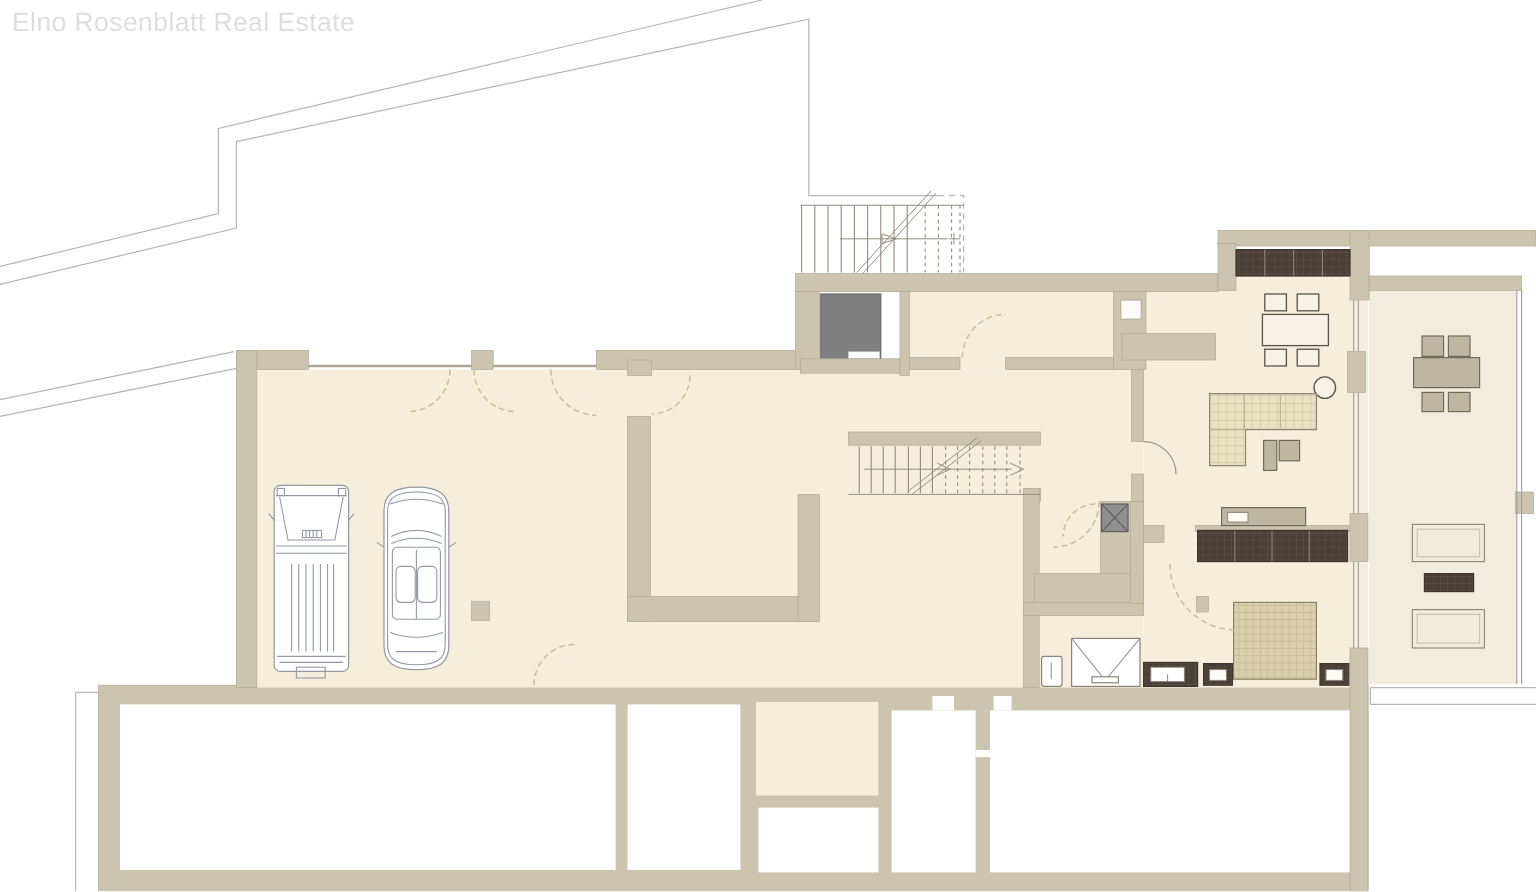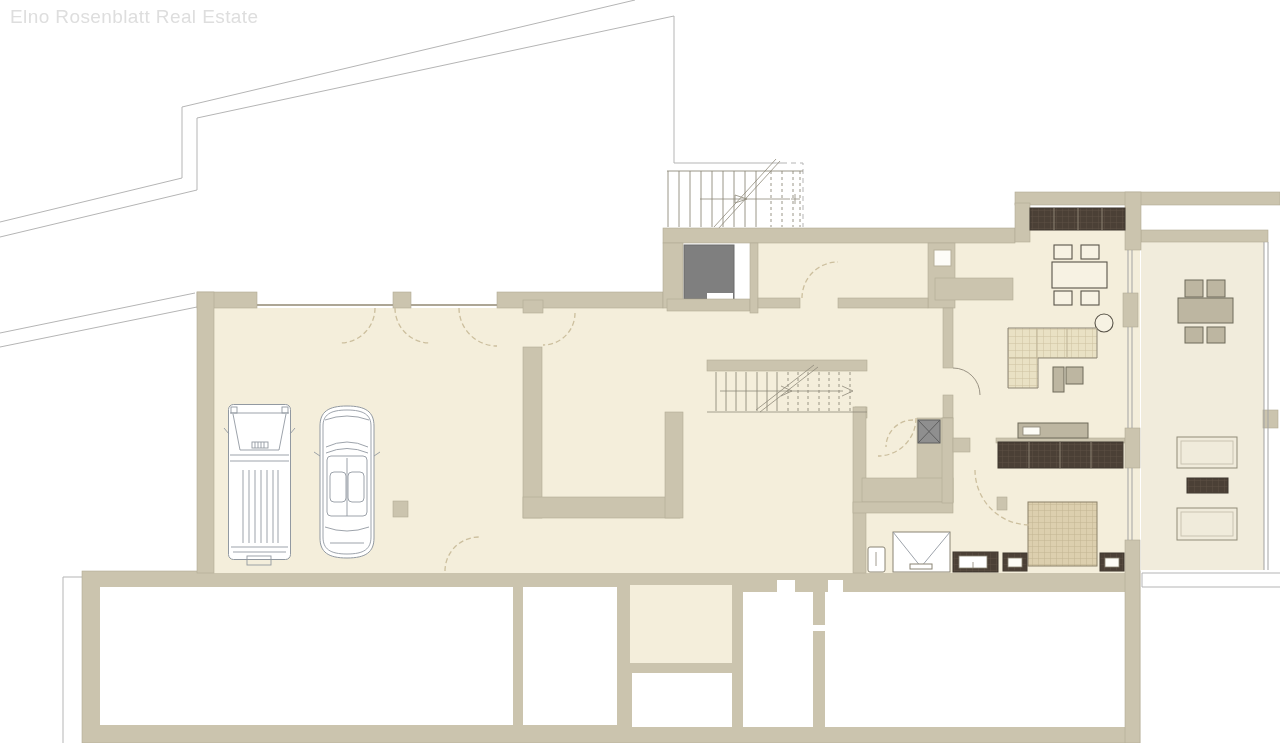--- a/index.html
+++ b/index.html
@@ -6,21 +6,21 @@
     --pal-wall:#cbc4ae; --pal-wallStroke:#b2ab95; --pal-floor:#f4eedb; --pal-floorEast:#f1ecdc;
     --pal-outline:#b5b5b5; --pal-stair:#8f8a7b; --pal-dashDoor:#ccbf9e; --pal-darkWood:#4b4036;
     --pal-darkWoodLine:#8d8273; --pal-grayBox:#7f7f7f; --pal-shaft:#8f8f8f; --pal-shaftLine:#5f5f5f;
     --pal-sofa:#e9e1c4; --pal-sofaLine:#cdc2a0; --pal-bed:#dccfae; --pal-bedLine:#c3b592;
     --pal-furnGray:#bdb6a1; --pal-furnGrayLine:#6f6a5a; --pal-furnCream:#f7f2e3; --pal-furnCreamLine:#5a554a;
     --pal-carLine:#9299a1; --pal-watermark:#dedede; --pal-glass:#a3a3a3; --pal-thinLine:#ada695;
   }
   html,body{margin:0;padding:0;background:#fff;}
   #stage{position:relative;width:1280px;height:743px;background:#fff;overflow:hidden;
          font-family:"Liberation Sans", sans-serif;}
-  #watermark{position:absolute;left:10px;top:6px;font-size:19px;font-weight:500;
+  #watermark{position:absolute;left:10px;top:6px;font-size:22px;font-weight:500;
              letter-spacing:.4px;color:var(--pal-watermark);user-select:none;}
   svg{position:absolute;left:0;top:0;}
   .wall{fill:var(--pal-wall);stroke:var(--pal-wallStroke);stroke-width:.6;}
   .floor{fill:var(--pal-floor);}
   .floorE{fill:var(--pal-floorEast);}
   .wroom{fill:#ffffff;}
   .oline{stroke:var(--pal-outline);stroke-width:1;fill:none;}
   .odash{stroke:var(--pal-outline);stroke-width:1;fill:none;stroke-dasharray:5 4;}
   .tread{stroke:var(--pal-stair);stroke-width:.9;fill:none;}
   .treadD{stroke:var(--pal-stair);stroke-width:.9;fill:none;stroke-dasharray:3 3;}

